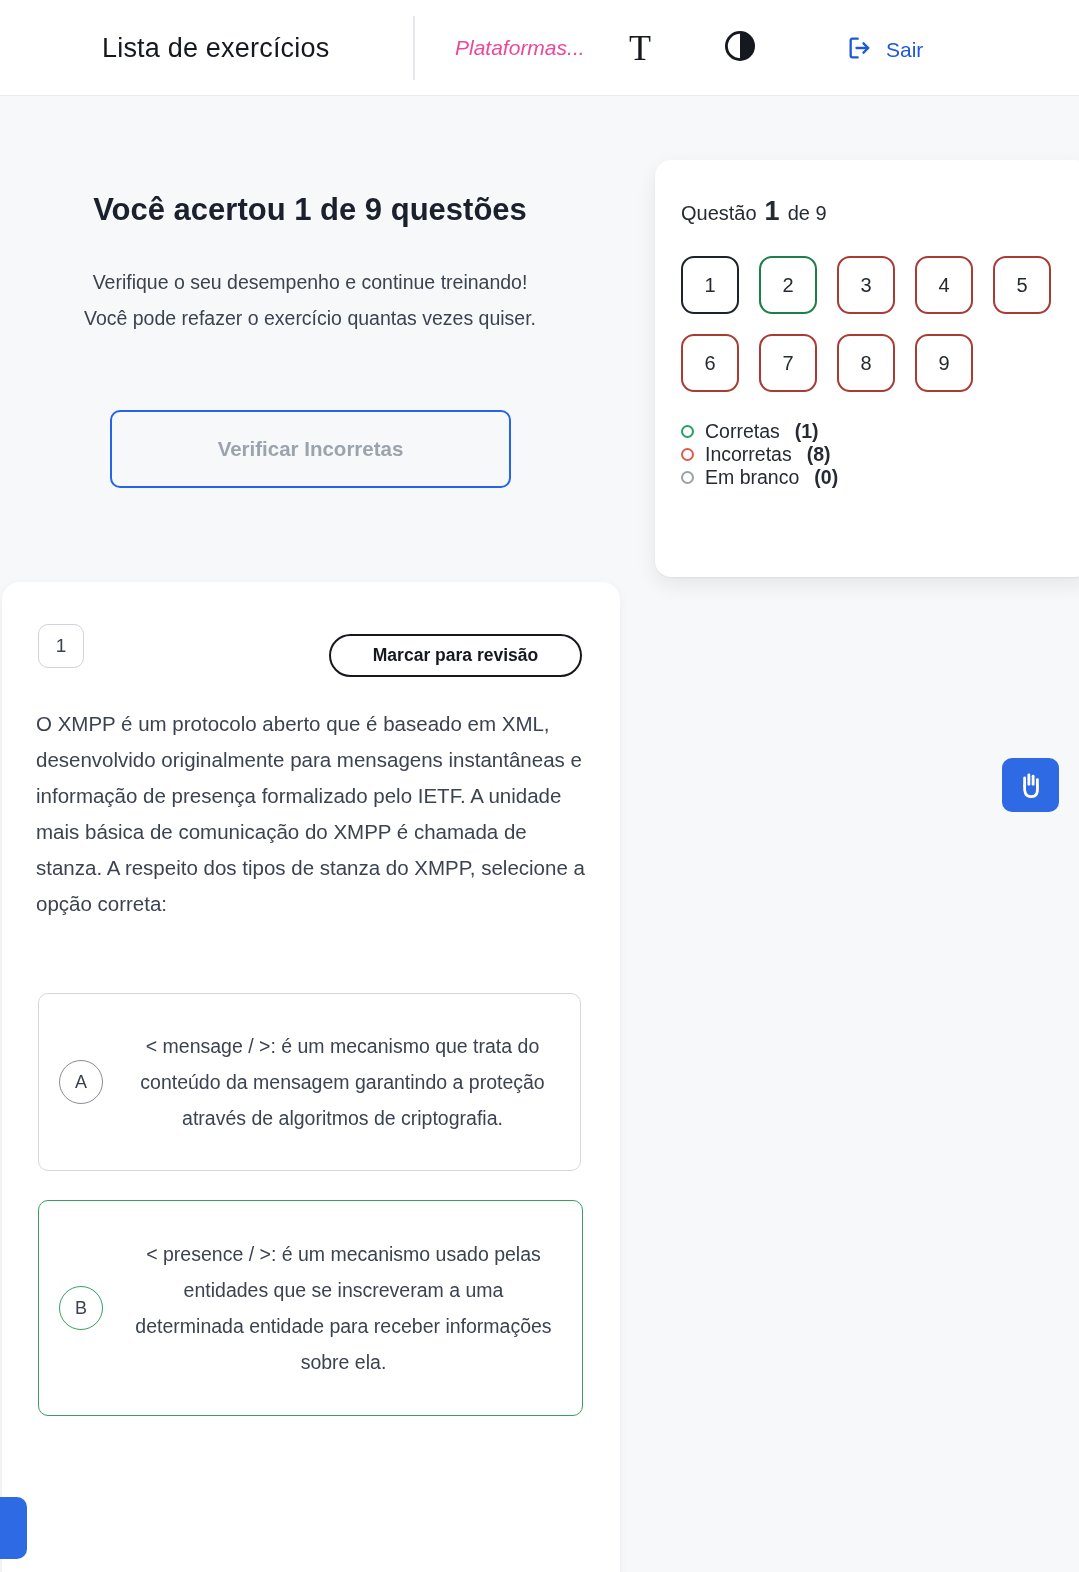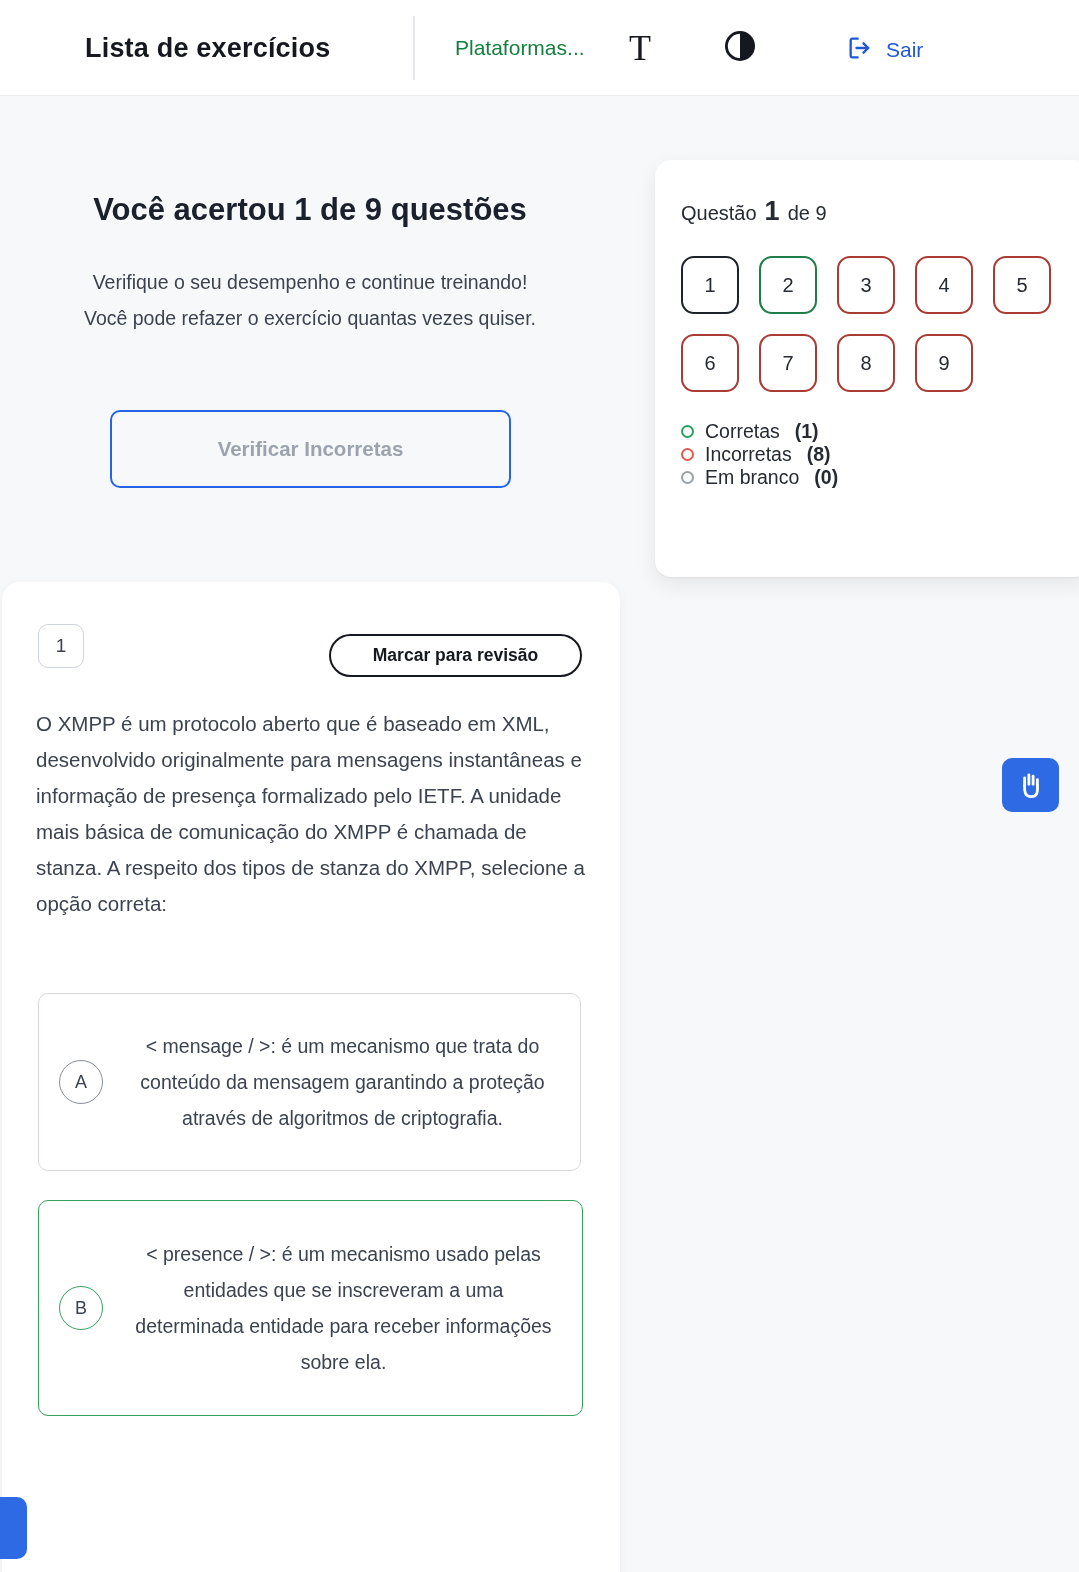--- a/index.html
+++ b/index.html
@@ -13,30 +13,30 @@
     font-family: "Liberation Sans", sans-serif;
     color: #3c4350;
   }
 
   
   .topbar {
     position: absolute; top: 0; left: 0; right: 0; height: 96px;
     background: #ffffff; border-bottom: 1px solid #ececee; z-index: 5;
   }
   .topbar .title {
-    position: absolute; left: 85px; top: 50%; transform: translateY(-50%);
-    font-size: 27px; font-weight: 700; color: #15181e; letter-spacing: .2px;
+    position: absolute; left: 102px; top: 50%; transform: translateY(-50%);
+    font-size: 27px; font-weight: 400; color: #15181e; letter-spacing: .2px;
   }
   .topbar .vdivider {
     position: absolute; left: 413px; top: 16px; width: 2px; height: 64px;
     background: #e6e8eb;
   }
   .topbar .platform {
     position: absolute; left: 455px; top: 50%; transform: translateY(-50%);
-    font-size: 21px; color: #15803d;
+    font-size: 21px; color: #ec4899; font-style: italic;
   }
   .icon-btn {
     position: absolute; top: 50%; transform: translateY(-50%);
     background: none; border: none; cursor: pointer;
     display: flex; align-items: center; justify-content: center;
   }
   .font-btn { left: 618px; width: 44px; height: 52px; }
   .font-btn .t-glyph {
     font-family: "Liberation Serif", serif; font-size: 36px; color: #15181e; line-height: 1;
   }

